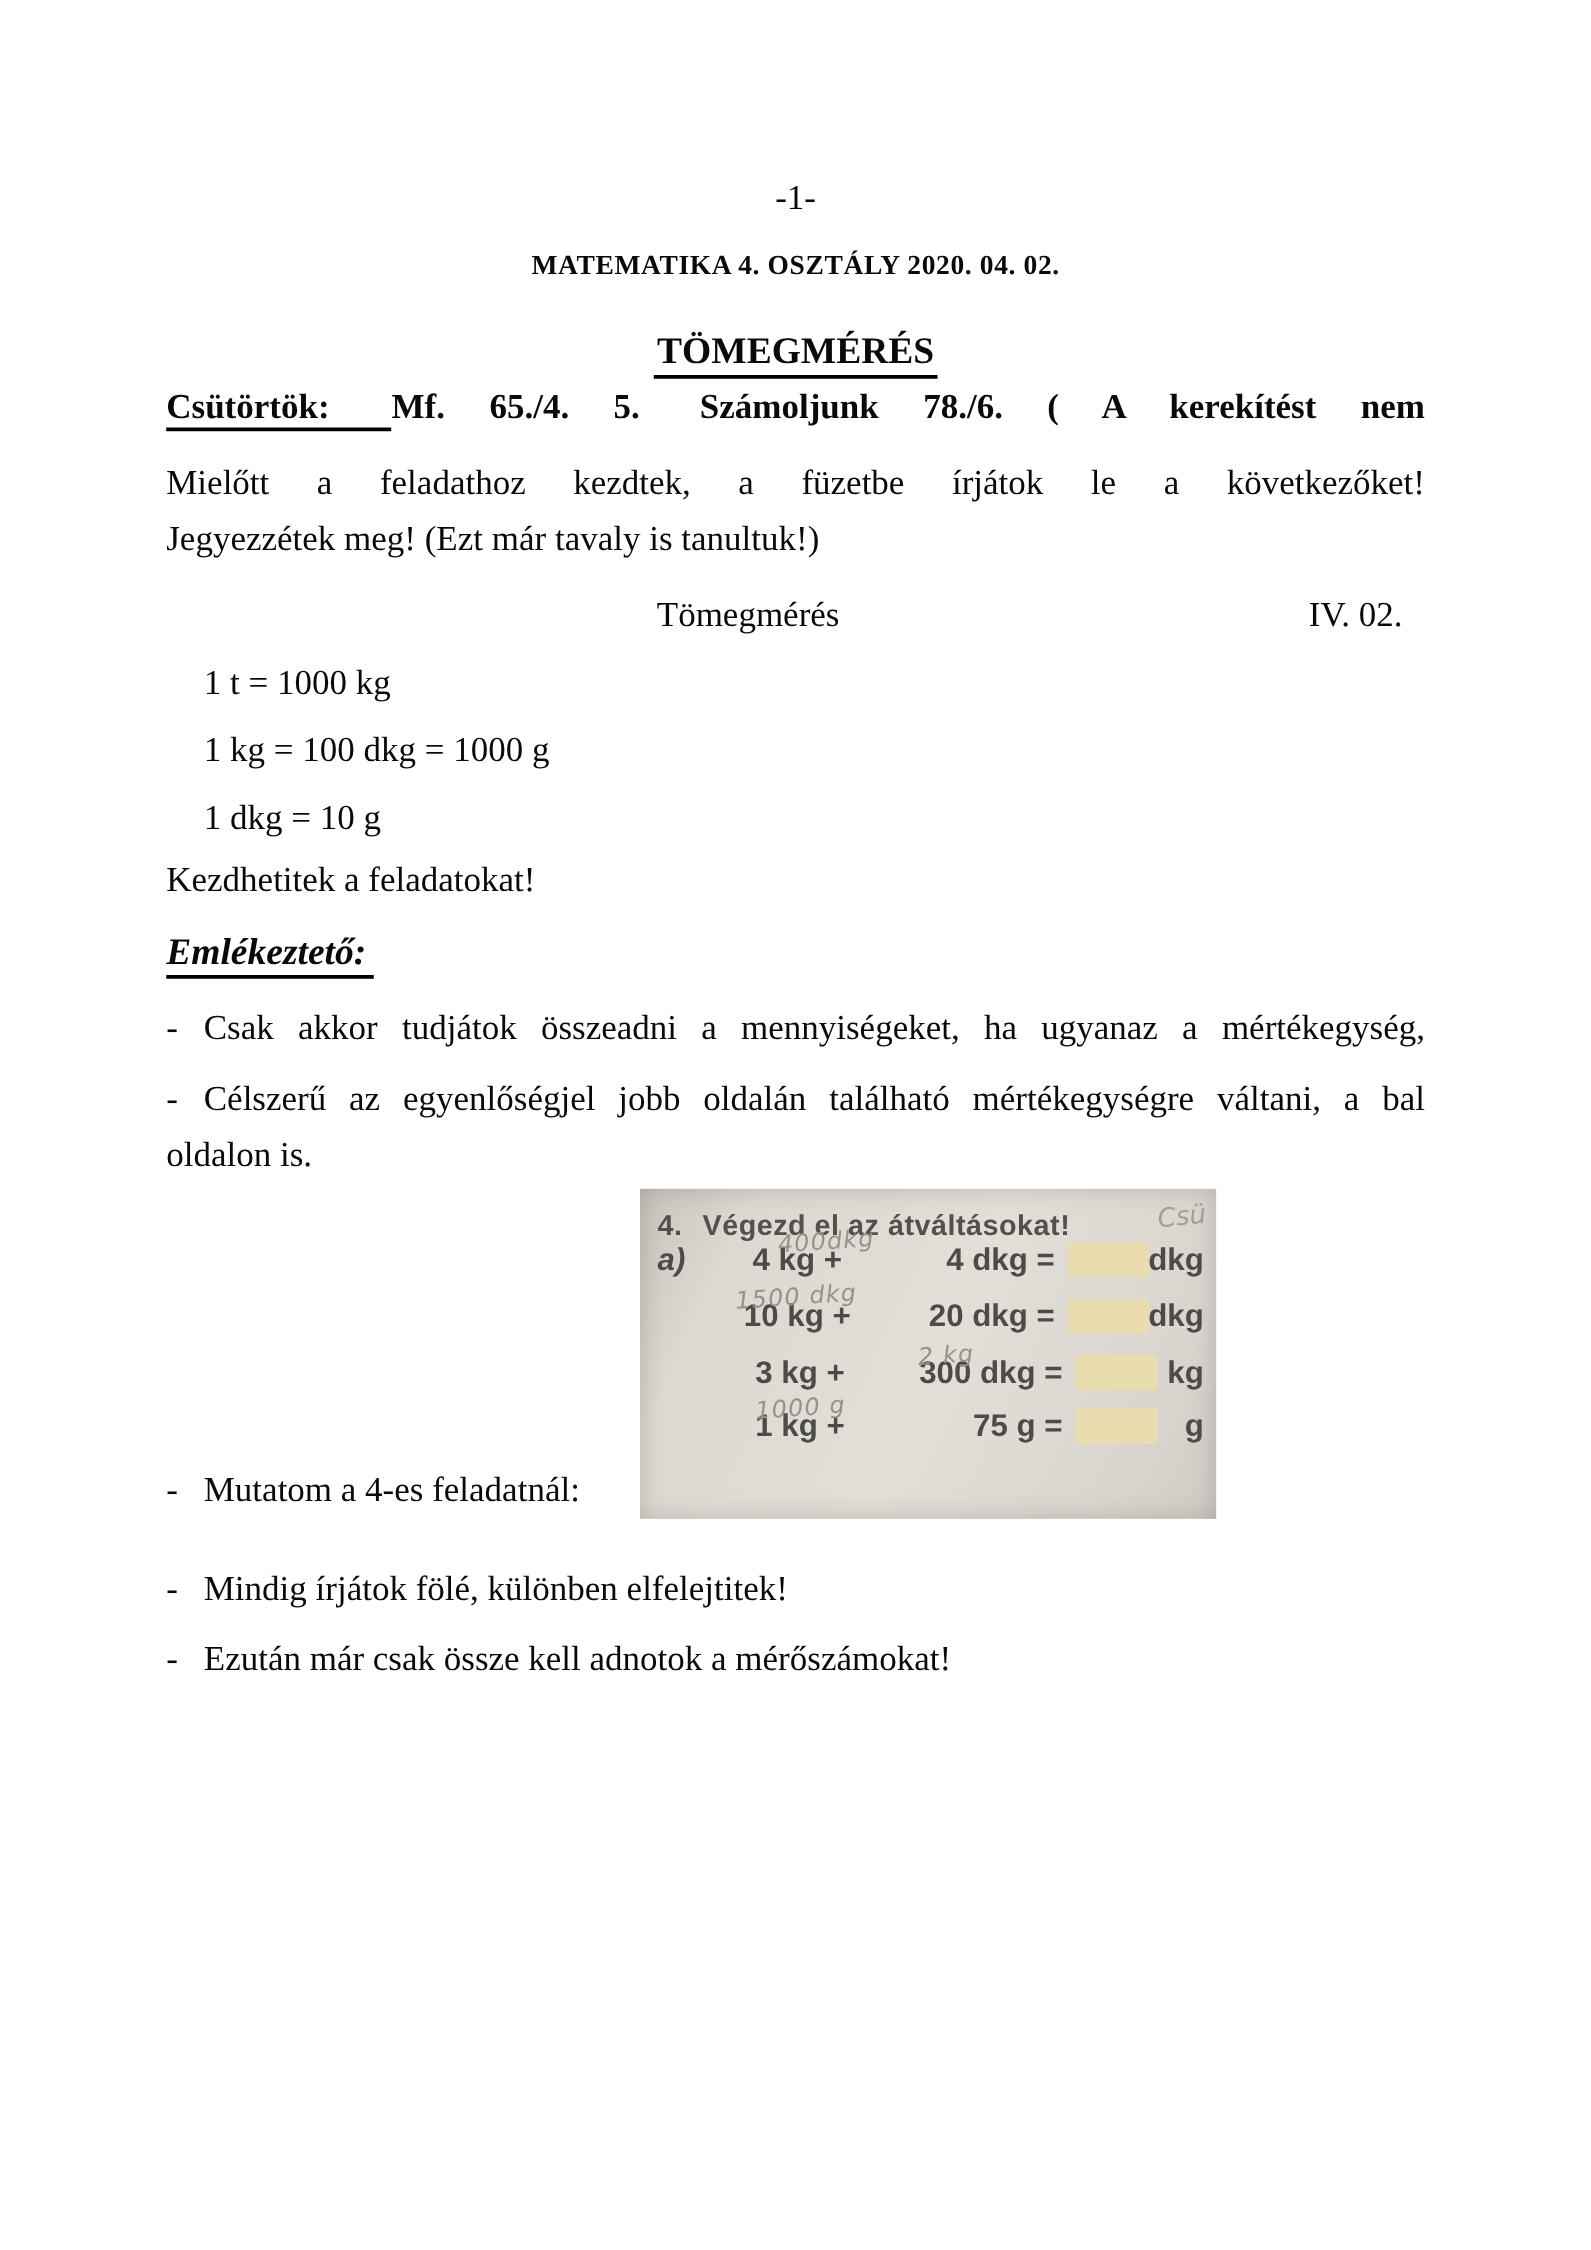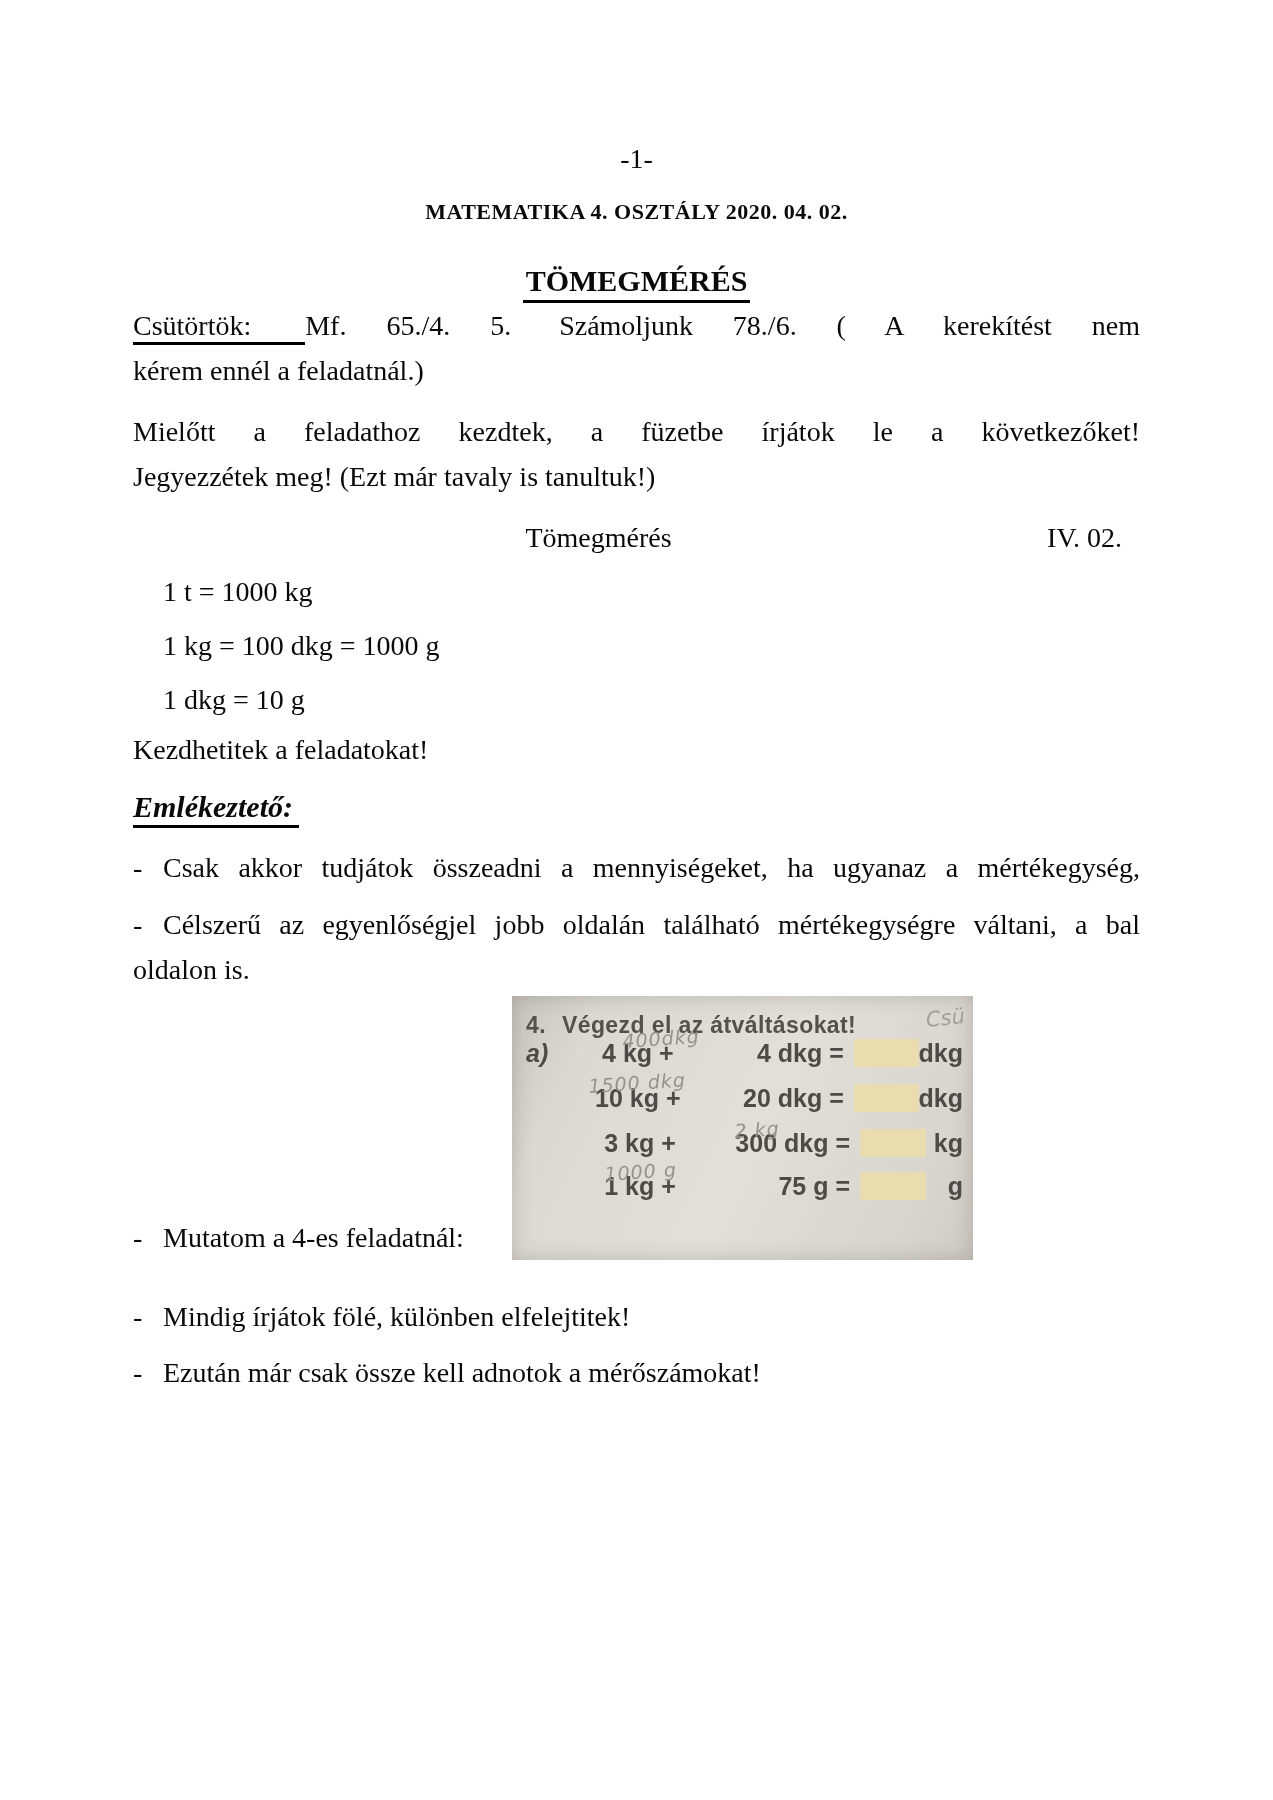--- a/index.html
+++ b/index.html
@@ -8,21 +8,21 @@
     width:1273px;height:1800px;
     background:#ffffff;
     font-family:"Liberation Serif", serif;
     color:#0a0a0a;
     overflow:hidden;
   }
   .content{
     position:absolute;left:133px;right:133px;top:0;
     font-size:28px;line-height:45px;
   }
-  .bold{font-weight:normal;}
+  .bold{font-weight:bold;}
   .page-num{margin-top:142px;text-align:center;line-height:34px;}
   .doc-title{margin-top:16px;text-align:center;font-weight:bold;font-size:22px;line-height:40px;letter-spacing:.5px;}
   .subtitle-row{margin-top:28px;text-align:center;line-height:42px;}
   .subtitle{font-weight:bold;font-size:30px;border-bottom:3px solid #000;padding:0 3px 3px;}
   .justify-last{text-align:justify;text-align-last:justify;}
   .u-day{border-bottom:3px solid #000;padding-right:14px;padding-bottom:1px;}
   .tab{display:inline-block;width:48px;}
   .assign1{margin-top:26px;}
   .para{margin:0;}
   .mt16{margin-top:16px;}
@@ -71,21 +71,20 @@
 
     <div class="doc-title">MATEMATIKA 4. OSZTÁLY 2020. 04. 02.</div>
 
     <div class="subtitle-row">
       <span class="subtitle">TÖMEGMÉRÉS</span>
     </div>
 
     <div class="para bold assign1 justify-last">
       <span class="u-day">Csütörtök: </span><span>Mf. 65./4. 5.</span><span class="tab"></span><span>Számoljunk 78./6. ( A kerekítést nem</span>
     </div>
-    <div class="para bold">kérem ennél a feladatnál.)</div>
 
     <div class="para mt16 justify-last">Mielőtt a feladathoz kezdtek, a füzetbe írjátok le a következőket!</div>
     <div class="para">Jegyezzétek meg! (Ezt már tavaly is tanultuk!)</div>
 
     <div class="lesson-head">
       <span class="lesson-title">Tömegmérés</span>
       <span class="lesson-date">IV. 02.</span>
     </div>
 
     <div class="eq">1 t = 1000 kg</div>

